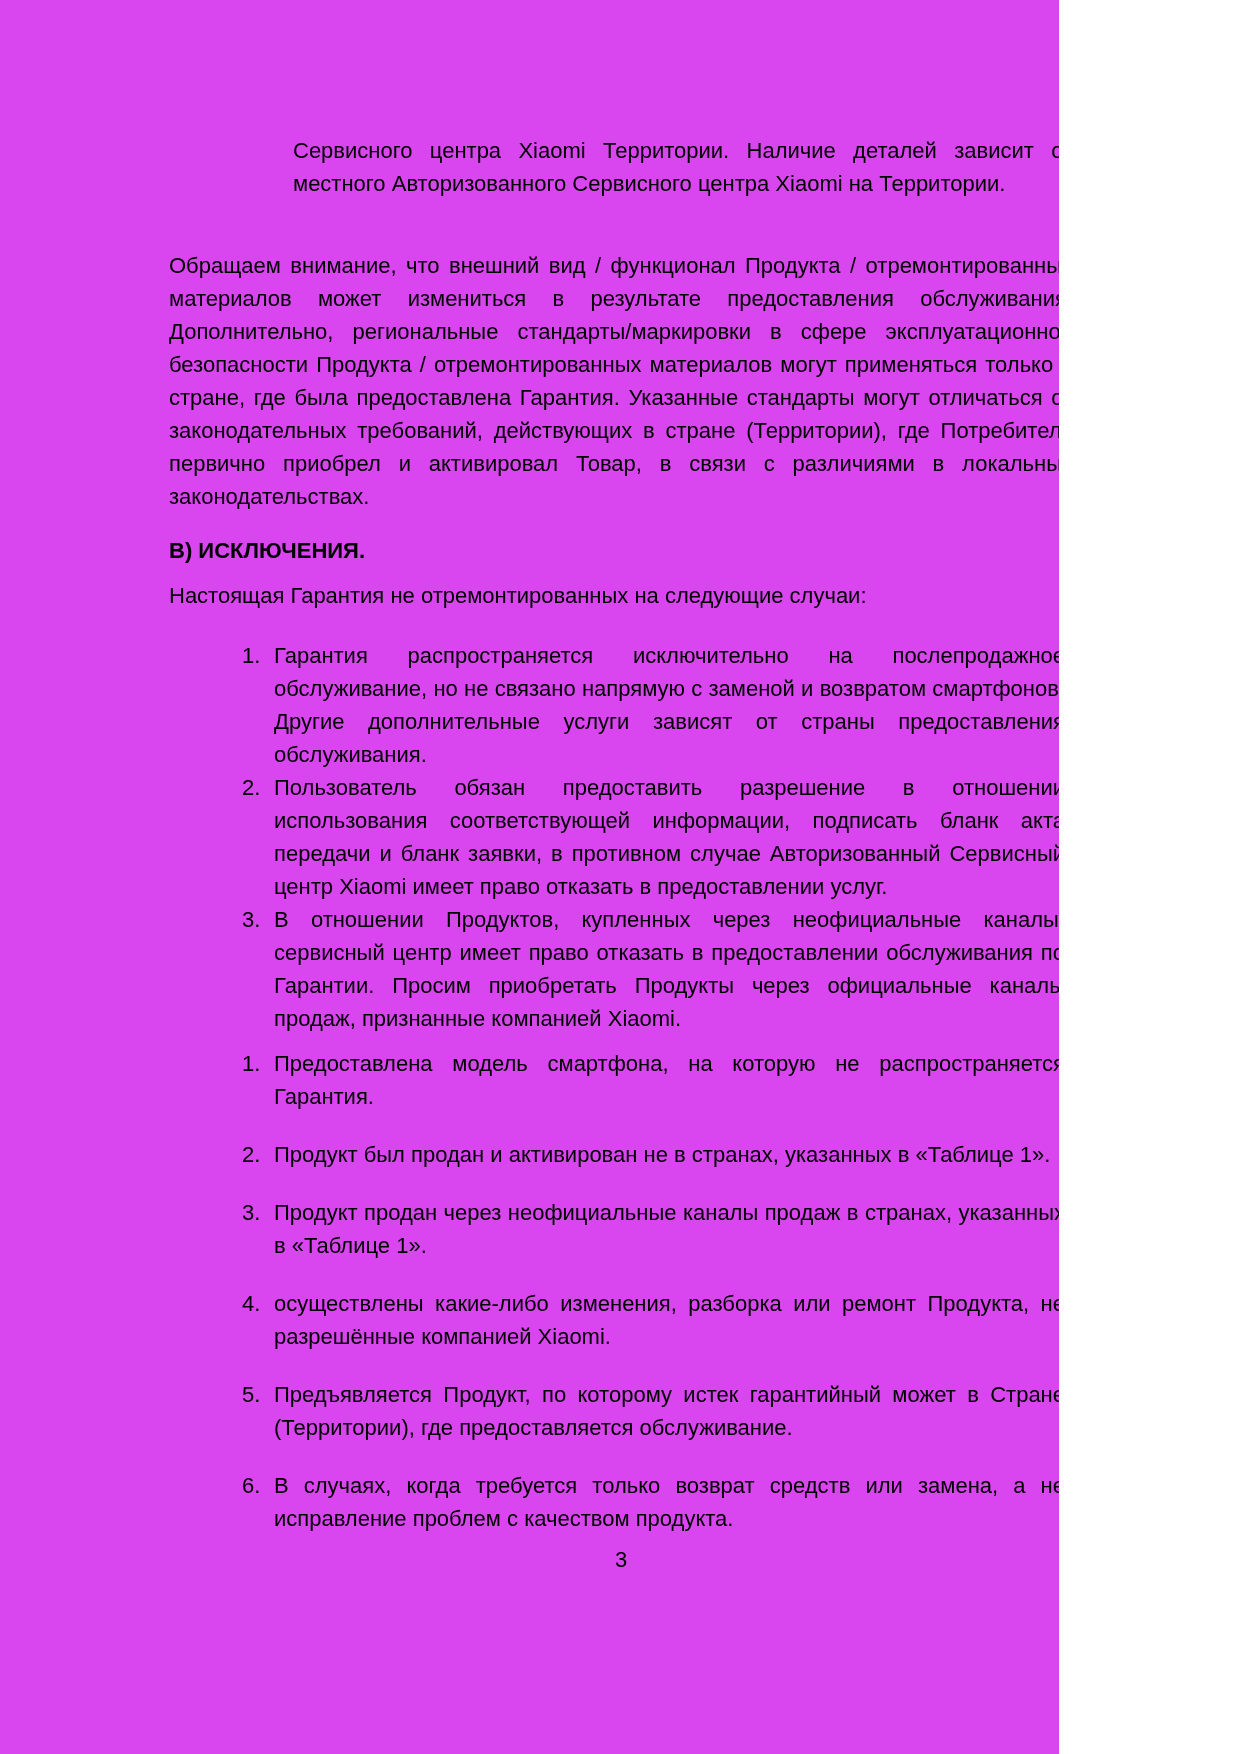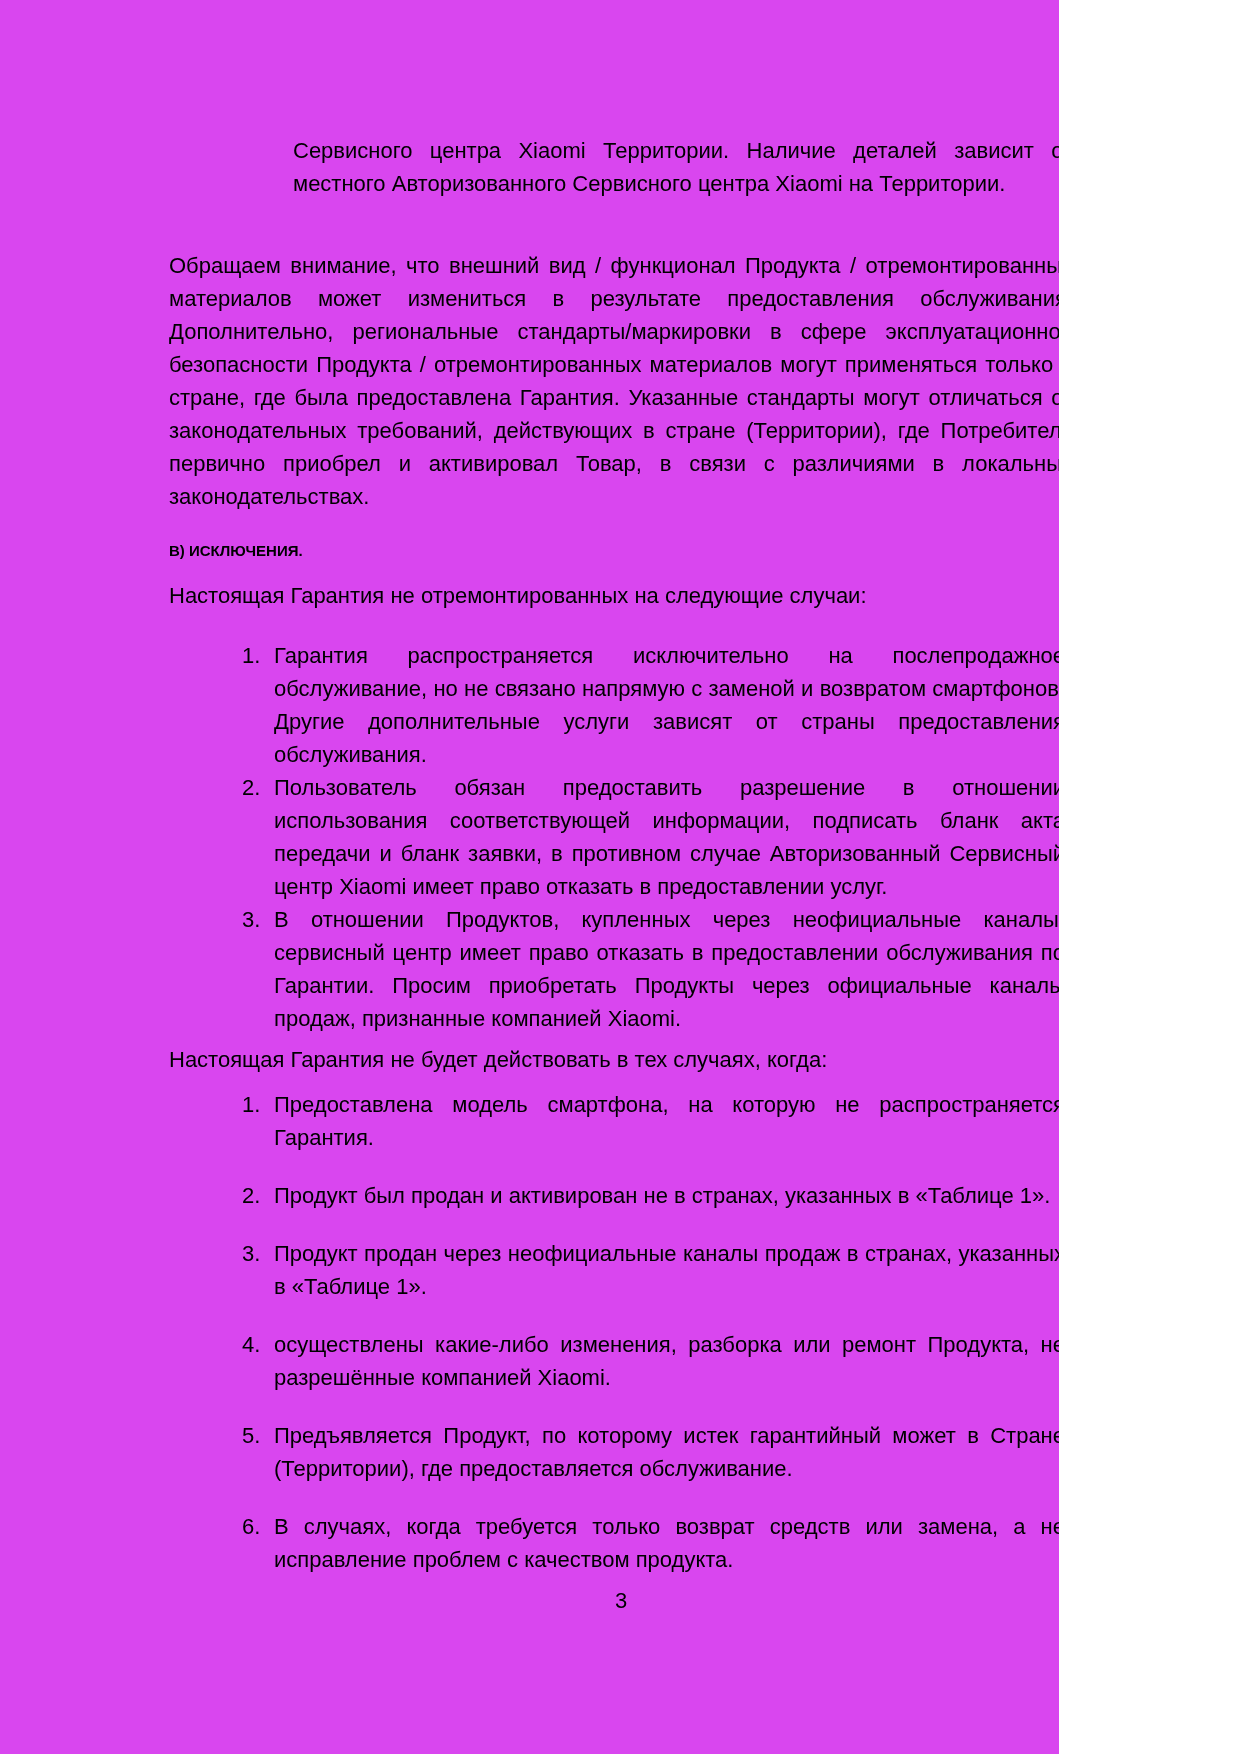--- a/index.html
+++ b/index.html
@@ -31,21 +31,21 @@
   .continuation {
     margin-left: 124px;
     width: 780px;
     text-align: justify;
   }
   .notice {
     margin-top: 49px;
   }
   h2.section-heading {
     margin: 21px 0 8px 0;
-    font-size: 15px;
+    font-size: 22px;
     line-height: 33px;
     font-weight: bold;
     text-align: left;
   }
   .intro1 { margin-top: 12px; }
   .intro2 { margin-top: 6px; }
   ol {
     margin: 8px;
     padding: 0 0 0 97px;
     list-style: none;
@@ -85,21 +85,20 @@
     <h2 class="section-heading">В) ИСКЛЮЧЕНИЯ.</h2>
 
     <p class="intro1">Настоящая Гарантия не отремонтированных на следующие случаи:</p>
 
     <ol class="tight">
       <li>Гарантия распространяется исключительно на послепродажное обслуживание, но не связано напрямую с заменой и возвратом смартфонов. Другие дополнительные услуги зависят от страны предоставления обслуживания.</li>
       <li>Пользователь обязан предоставить разрешение в отношении использования соответствующей информации, подписать бланк акта передачи и бланк заявки, в противном случае Авторизованный Сервисный центр Xiaomi имеет право отказать в предоставлении услуг.</li>
       <li>В отношении Продуктов, купленных через неофициальные каналы, сервисный центр имеет право отказать в предоставлении обслуживания по Гарантии. Просим приобретать Продукты через официальные каналы продаж, признанные компанией Xiaomi.</li>
     </ol>
 
-    <p class="intro2">Настоящая Гарантия не будет действовать в тех случаях, когда:</p>
 
     <ol class="spaced">
       <li>Предоставлена модель смартфона, на которую не распространяется Гарантия.</li>
       <li>Продукт был продан и активирован не в странах, указанных в «Таблице 1».</li>
       <li>Продукт продан через неофициальные каналы продаж в странах, указанных в «Таблице 1».</li>
       <li>осуществлены какие-либо изменения, разборка или ремонт Продукта, не разрешённые компанией Xiaomi.</li>
       <li>Предъявляется Продукт, по которому истек гарантийный может в Стране (Территории), где предоставляется обслуживание.</li>
       <li>В случаях, когда требуется только возврат средств или замена, а не исправление проблем с качеством продукта.</li>
     </ol>
 

